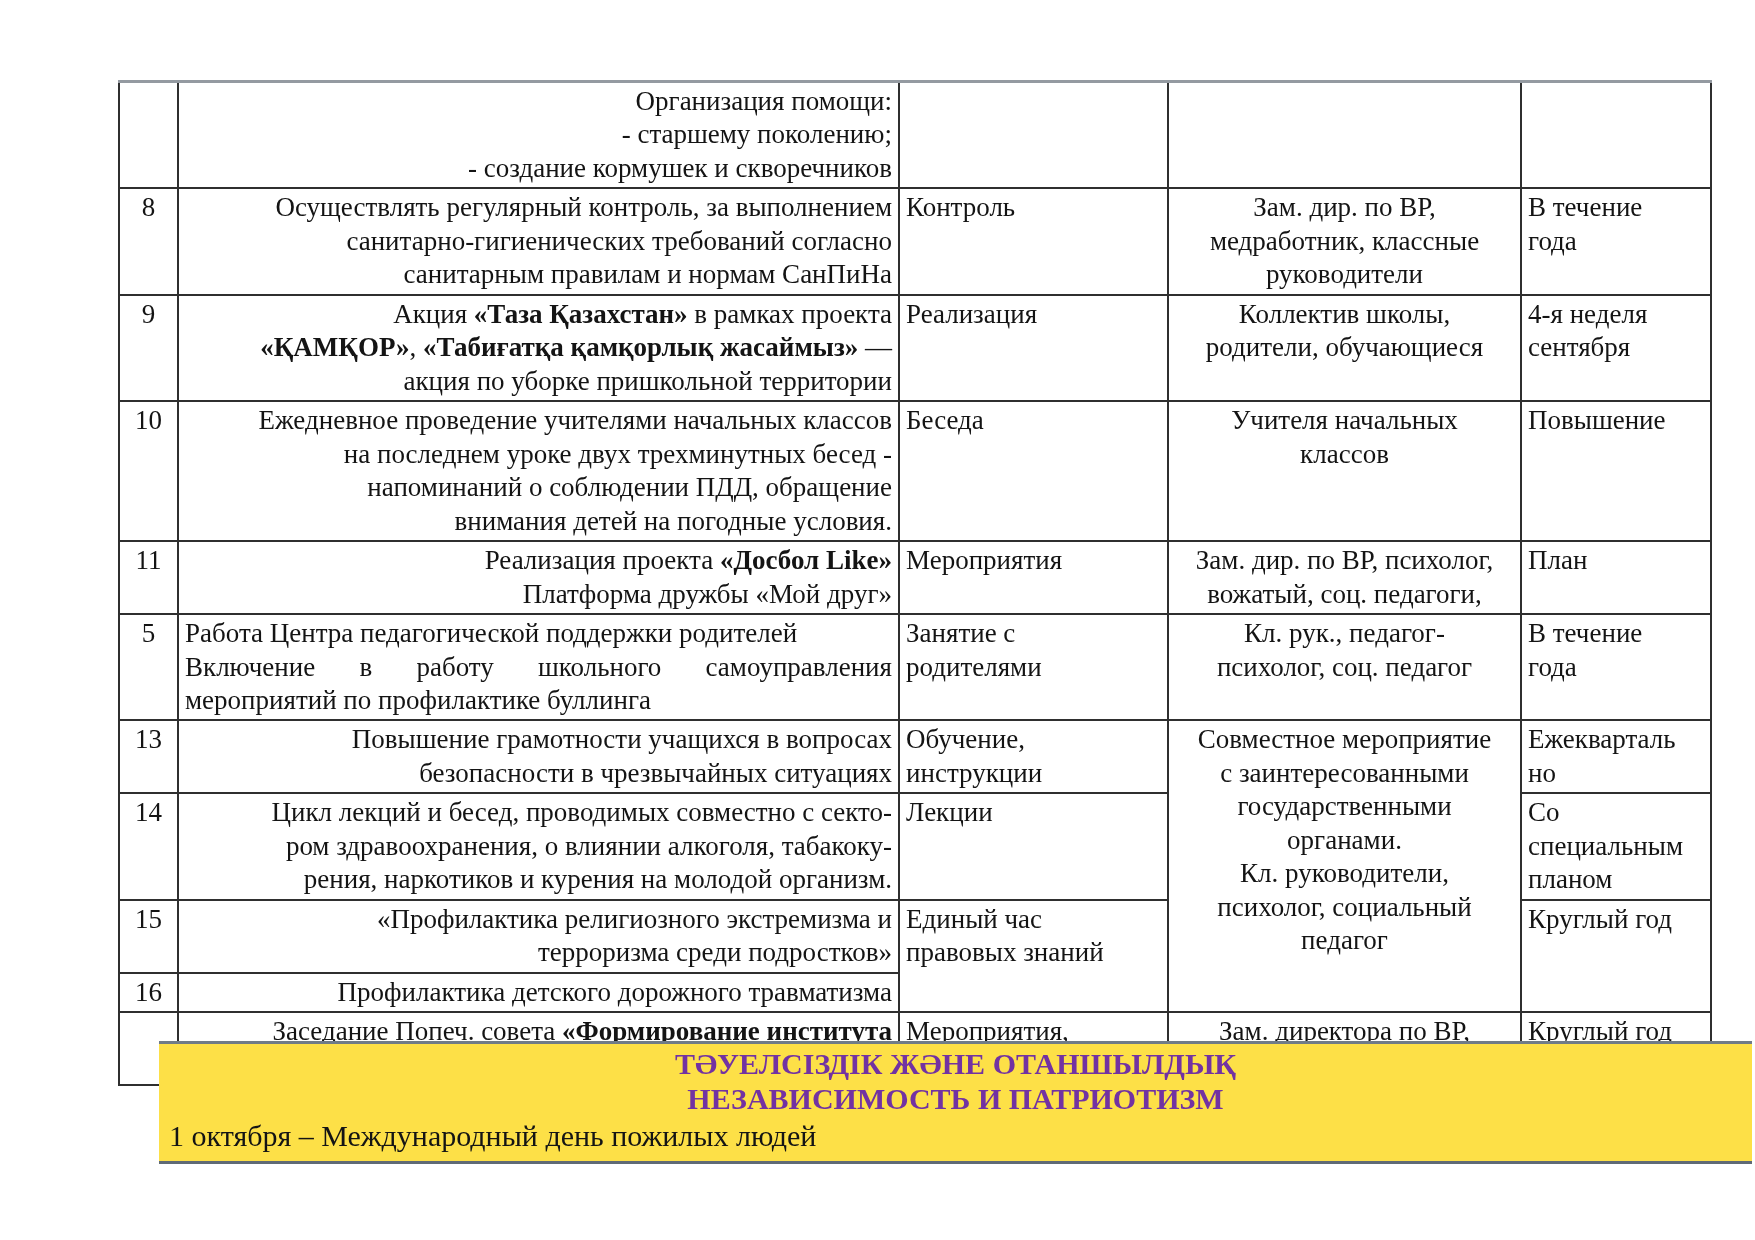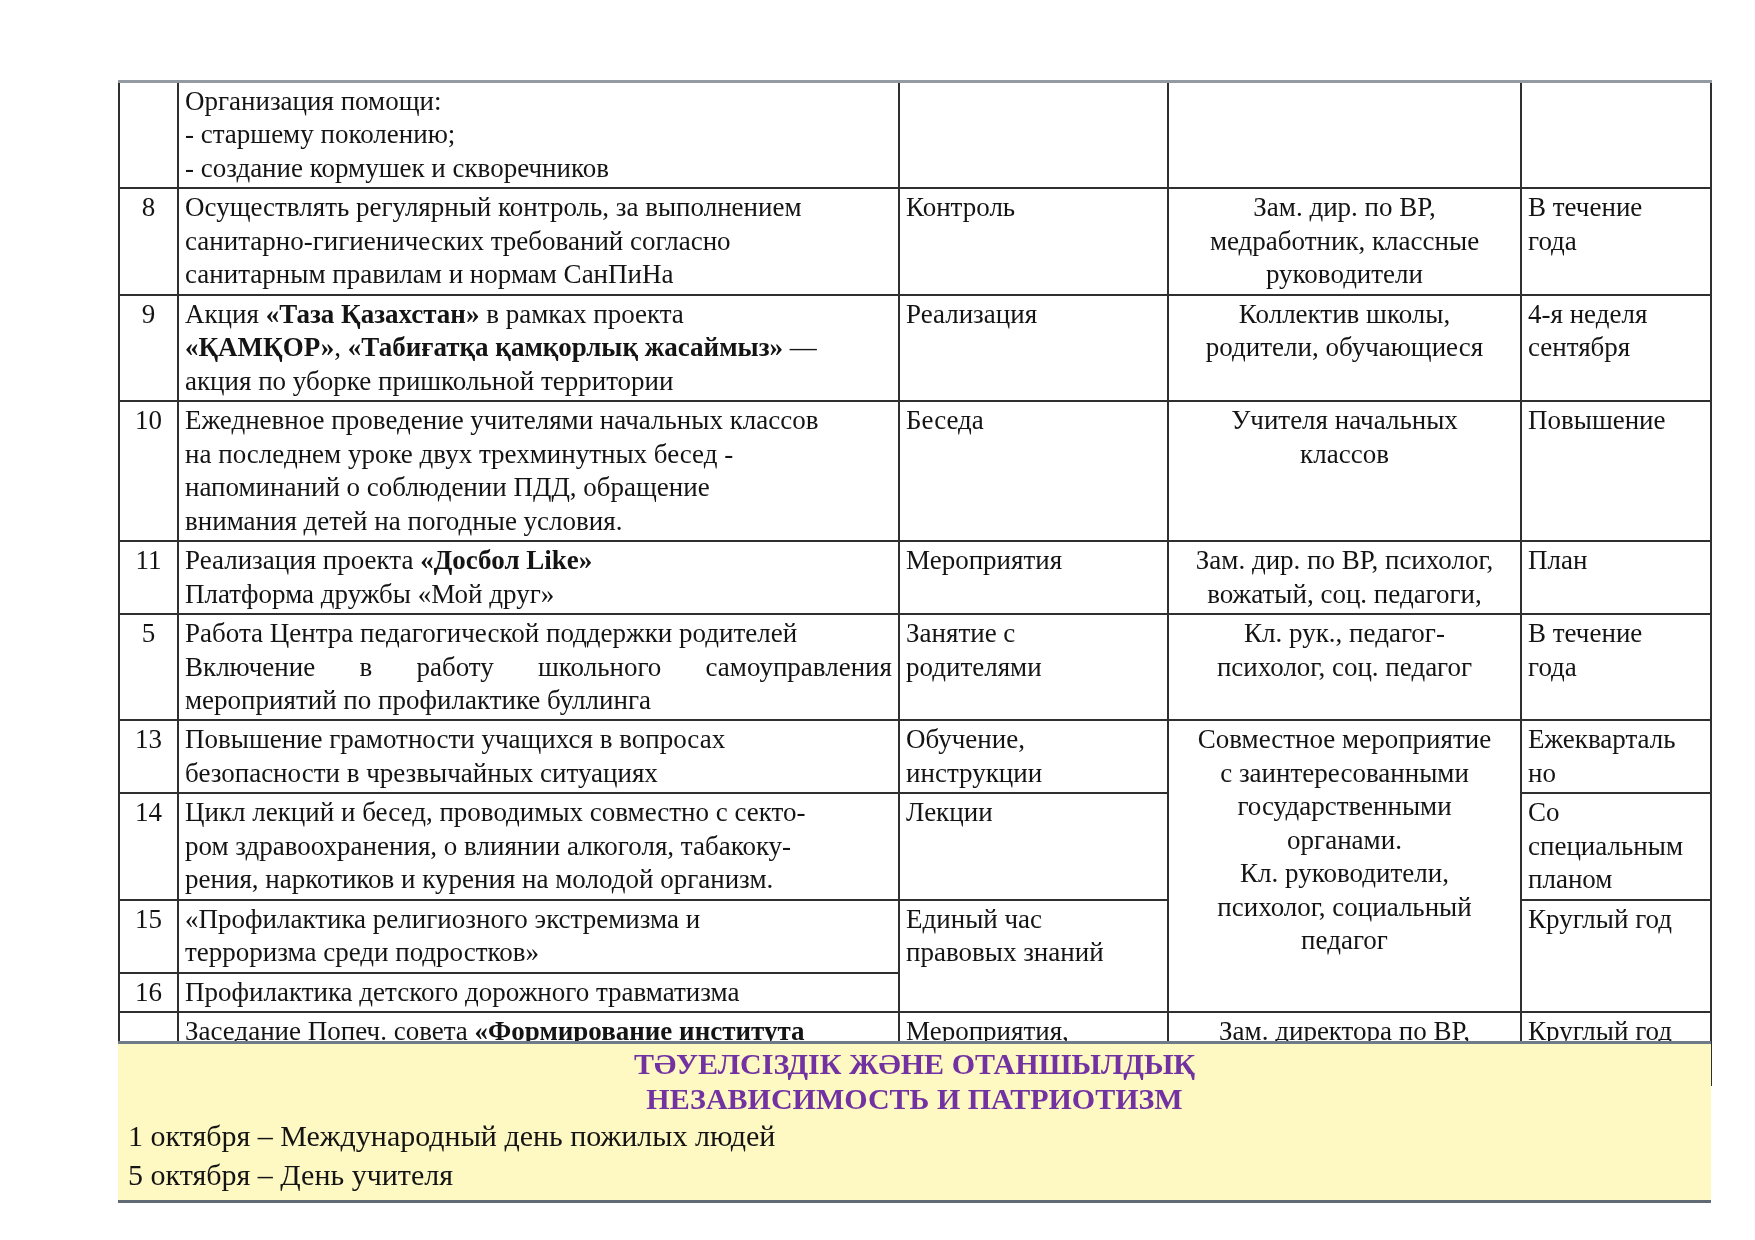--- a/index.html
+++ b/index.html
@@ -17,21 +17,21 @@
   }
   table.plan td {
     border: 2px solid #2f2f2f;
     vertical-align: top;
     padding: 2px 6px;
     white-space: pre-line;
     overflow: hidden;
   }
   table.plan tr:first-child td { border-top: 3px solid #949aa1; }
   td.col-num      { text-align: center; padding: 2px 2px; }
-  td.col-activity { text-align: left; padding: 2px 5px 2px 10px; }
+  td.col-activity { text-align: right; padding: 2px 5px 2px 10px; }
   td.col-form     { text-align: left; padding: 2px 4px; }
   td.col-resp     { text-align: center; padding: 2px 3px; }
   td.col-time     { text-align: left; padding: 2px 4px; }
   td.justify      { text-align: justify; }
   td b { font-weight: bold; }
 
   .banner {
     position: absolute; left: 118px; top: 1041px; width: 1593px;
     box-sizing: border-box;
     background: #c6d9f1;
@@ -174,20 +174,19 @@
 родителей на основе учения о «целостной личности»</b></td>
           <td class="col-form"><span>Мероприятия,
 экспертиза</span></td>
           <td class="col-resp"><span>Зам. директора по ВР,
 классные руководители</span></td>
           <td class="col-time"><span>Круглый год</span></td>
         </tr>
       </tbody>
   </table>
 
-  <div class="banner" style="background: #fef9c3;">
+  <div class="banner" style="background: #fde047; margin-left: 41px;">
     <div class="banner-title" style="color: rgb(114, 50, 162);">ТӘУЕЛСІЗДІК ЖӘНЕ ОТАНШЫЛДЫҚ</div>
     <div class="banner-title" style="color: rgb(114, 50, 162);">НЕЗАВИСИМОСТЬ И ПАТРИОТИЗМ</div>
     <div class="banner-date">1 октября – Международный день пожилых людей</div>
-    <div class="banner-date">5 октября – День учителя</div>
   </div>
 
 </div>
 
 </body></html>

